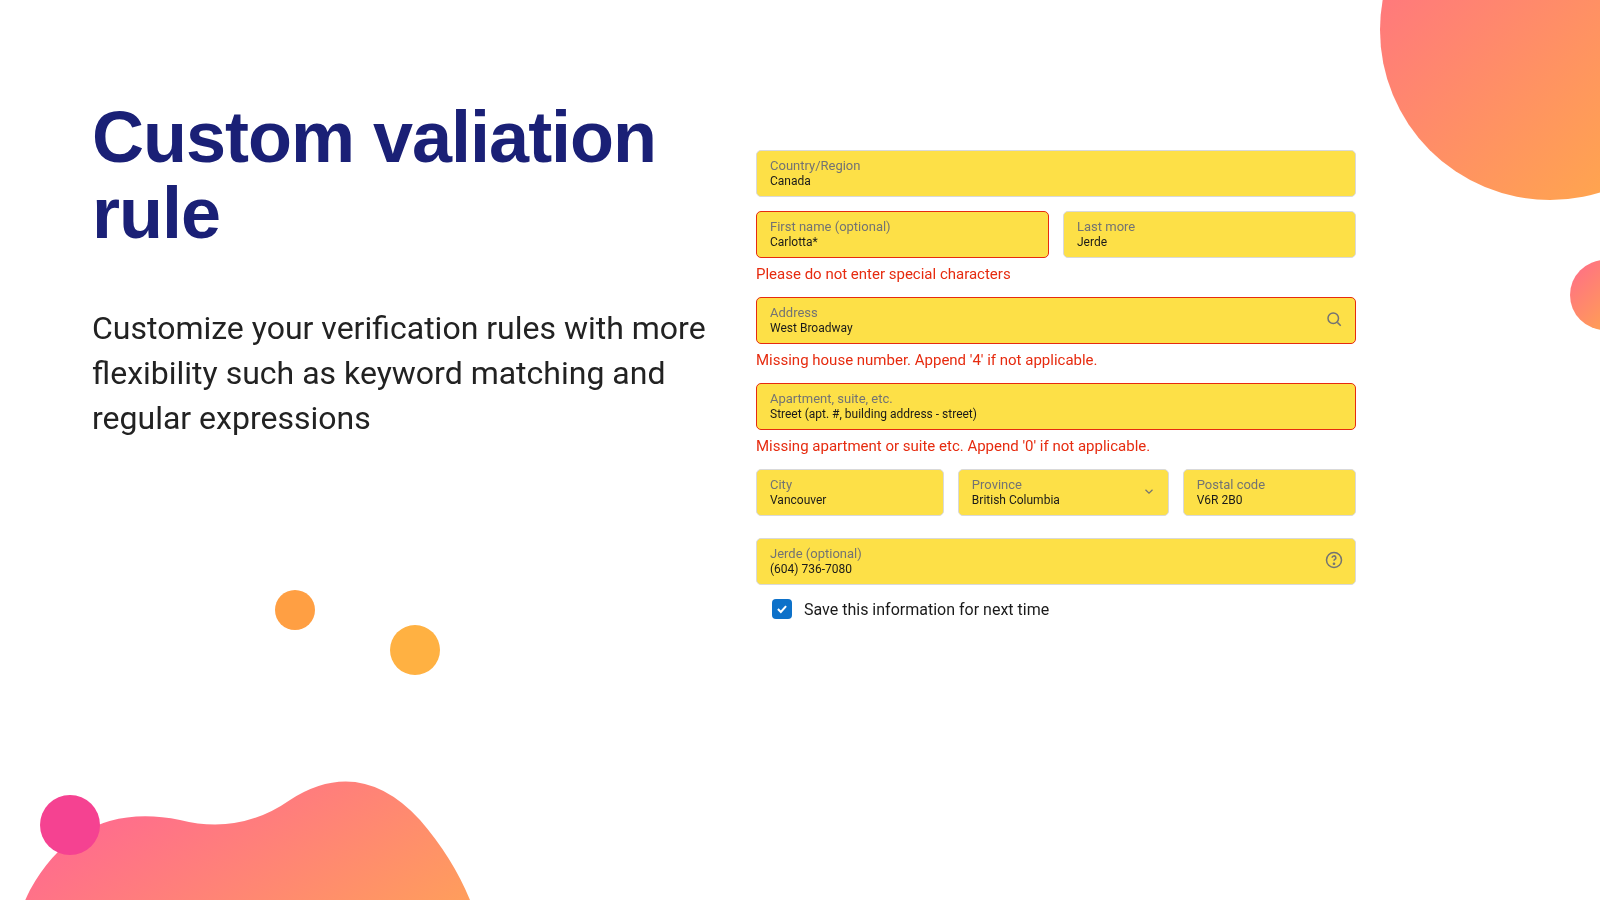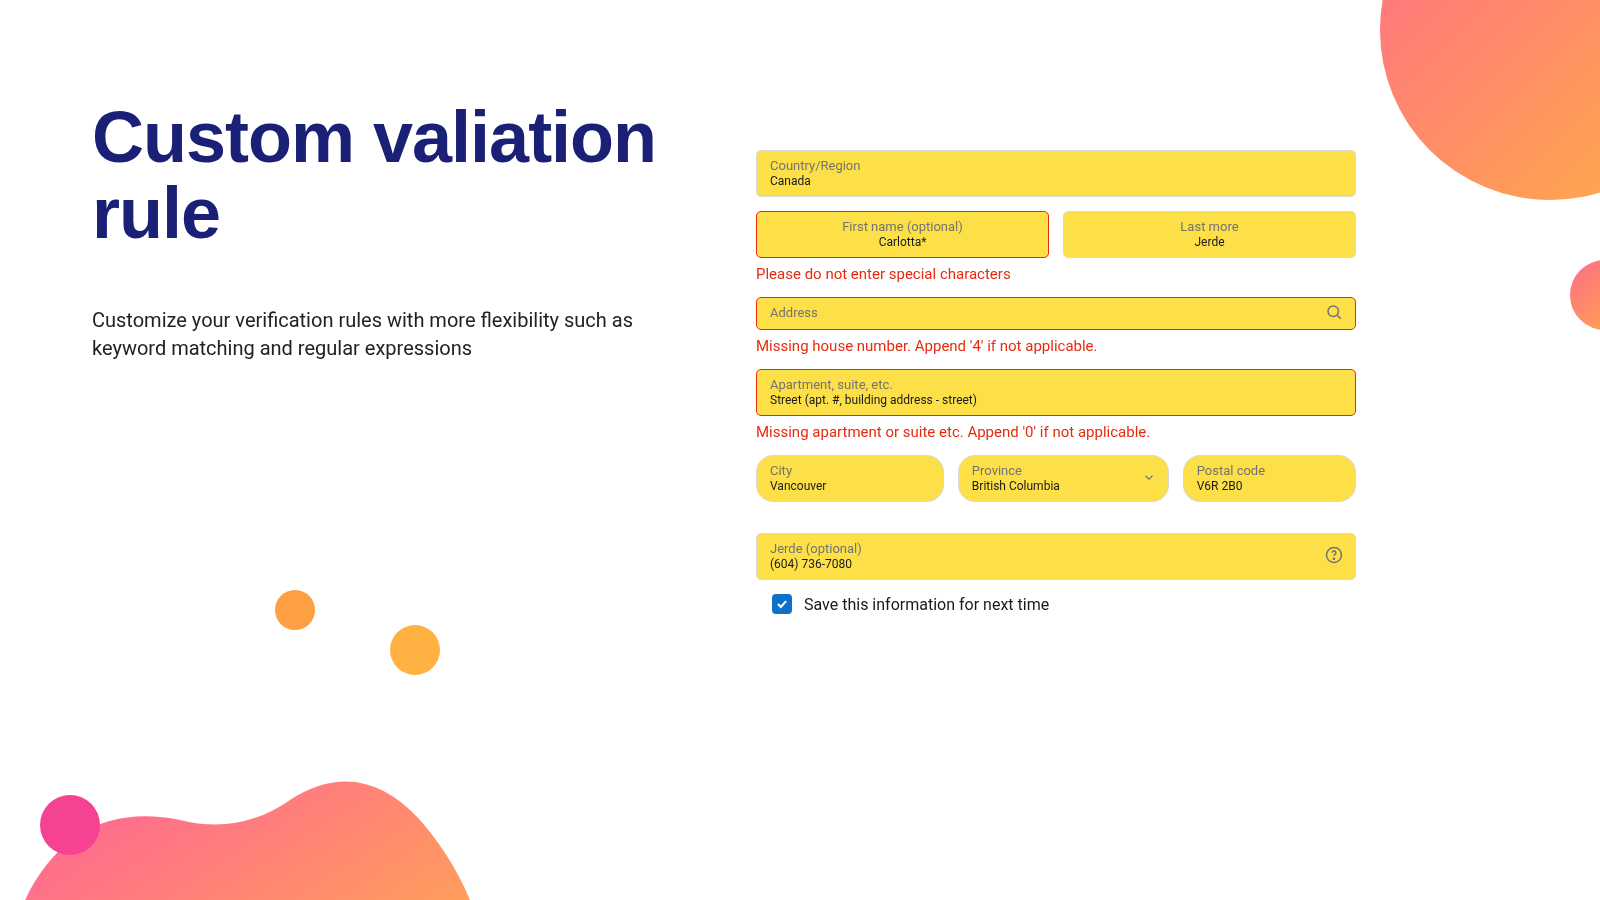--- a/index.html
+++ b/index.html
@@ -79,21 +79,21 @@
     .heading {
       font-size: 72px;
       font-weight: 900;
       color: #1a2076;
       line-height: 1.05;
       margin-bottom: 55px;
       font-family: "Arial Black", "Helvetica Bold", sans-serif;
       letter-spacing: -1px;
     }
     .description {
-      font-size: 20px;
+      font-size: 32px;
       color: #222;
       line-height: 1.4;
       font-weight: 400;
     }
     
     .form-container {
       position: absolute;
       right: 244px;
       top: 150px;
       width: 600px;
@@ -121,21 +121,20 @@
       display: block;
     }
     .row {
       display: flex;
       gap: 14px;
       margin-bottom: 14px;
     }
     .row .field {
       flex: 1;
       margin-bottom: 0;
-      text-align: center;
     }
     .error-msg {
       color: #e62b0f;
       font-size: 15px;
       margin-top: -7px;
       margin-bottom: 14px;
     }
     .search-icon-wrap, .help-icon-wrap, .chevron-wrap {
       position: absolute;
       right: 12px;
@@ -157,21 +156,21 @@
       border-radius: 4px;
       display: flex;
       align-items: center;
       justify-content: center;
     }
     .checkbox-label {
       font-size: 16px;
       color: #1a1a1a;
     }
     .row-3 { display: flex; gap: 14px; margin-bottom: 14px; }
-    .row-3 .field { margin-bottom: 17px; border-radius: 17px; }
+    .row-3 .field { margin-bottom: 8px; }
     .city-field { flex: 1.1; }
     .province-field { flex: 1.1; padding-right: 36px; }
     .postal-field { flex: 1; }
   </style>
 </head>
 <body>
 
 <div class="bg-circle-top-right"></div>
 <div class="bg-circle-right-edge"></div>
 <div class="blob-bottom-left">
@@ -208,20 +207,21 @@
     </div>
     <div class="field">
       <span class="field-label">Last more</span>
       <span class="field-value">Jerde</span>
     </div>
   </div>
   <div class="error-msg">Please do not enter special characters</div>
 
   <div class="field error">
     <span class="field-label">Address</span>
+    <span class="field-value">West Broadway</span>
     <span class="search-icon-wrap">
       <svg width="18" height="18" viewBox="0 0 24 24" fill="none" stroke="currentColor" stroke-width="2">
           <circle cx="11" cy="11" r="7"></circle>
           <line x1="21" y1="21" x2="16.5" y2="16.5"></line>
         </svg>
     </span>
   </div>
   <div class="error-msg">Missing house number. Append '4' if not applicable.</div>
 
   <div class="field error">

